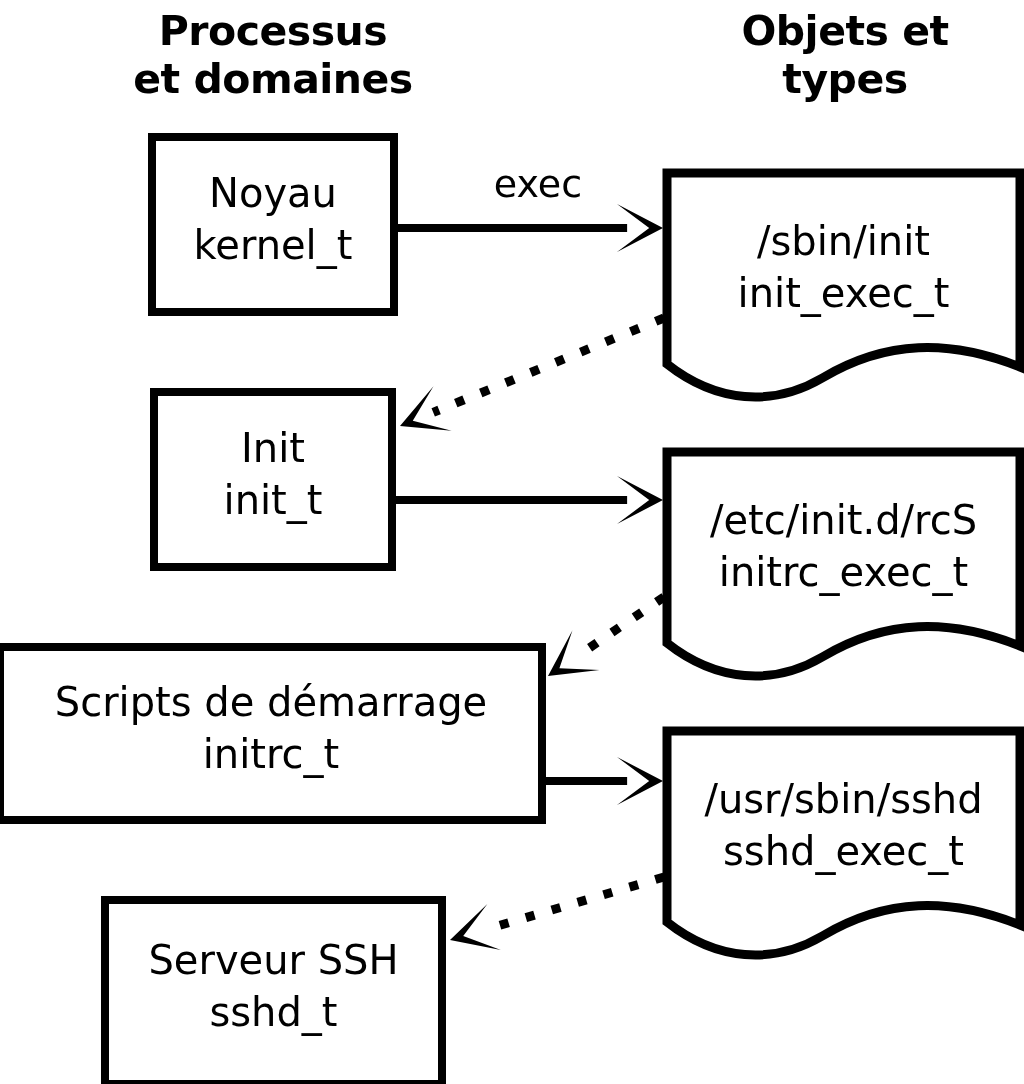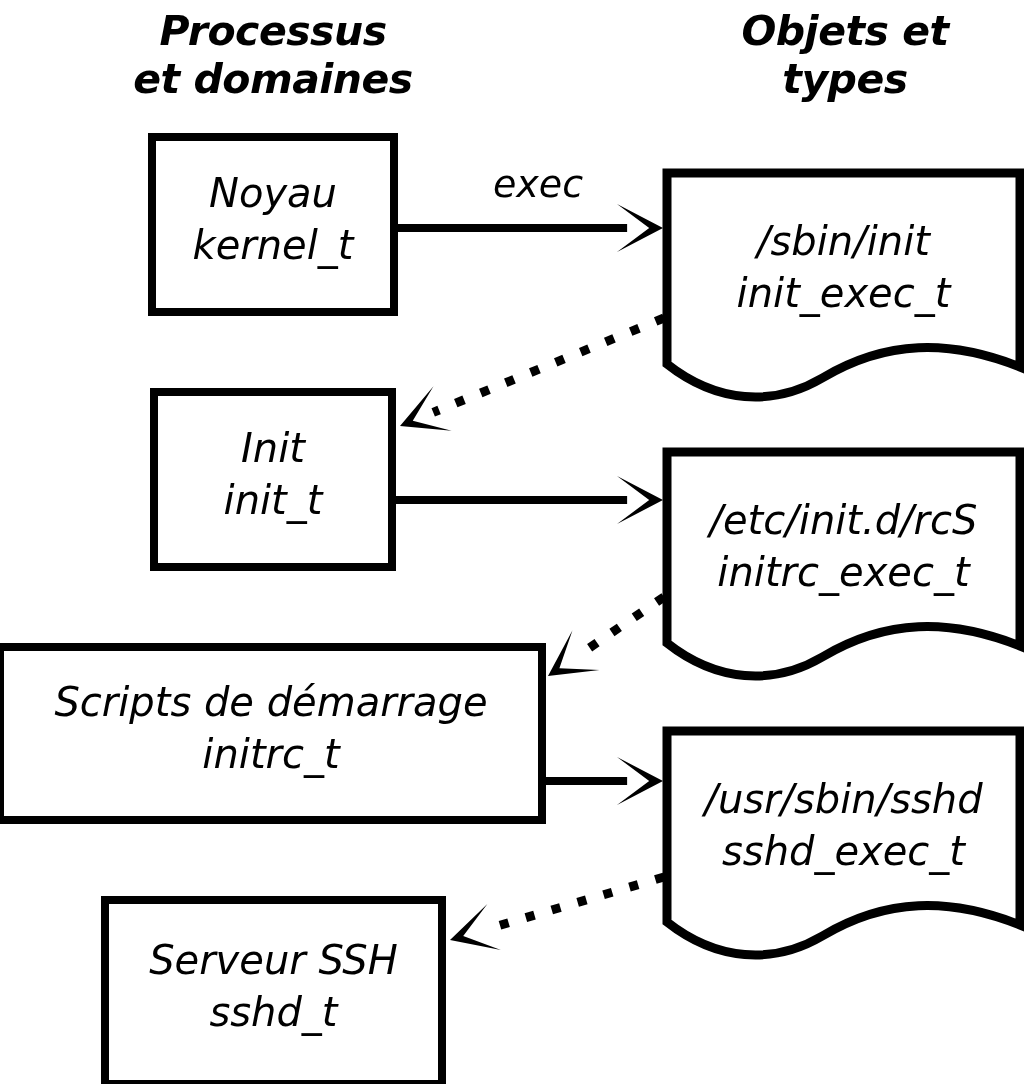--- a/index.html
+++ b/index.html
@@ -10,21 +10,20 @@
   body {
     width: 1024px;
     height: 1084px;
     overflow: hidden;
     font-family: "DejaVu Sans", sans-serif;
   }
   #diagram-root {
     position: relative;
     width: 822px;
     height: 1084px;
-    font-style: italic;
   }
   svg#scene {
     display: block;
     width: 1024px;
     height: 1084px;
   }
   .col-header {
     font-family: "DejaVu Sans", sans-serif;
     font-weight: bold;
     font-size: 41px;

